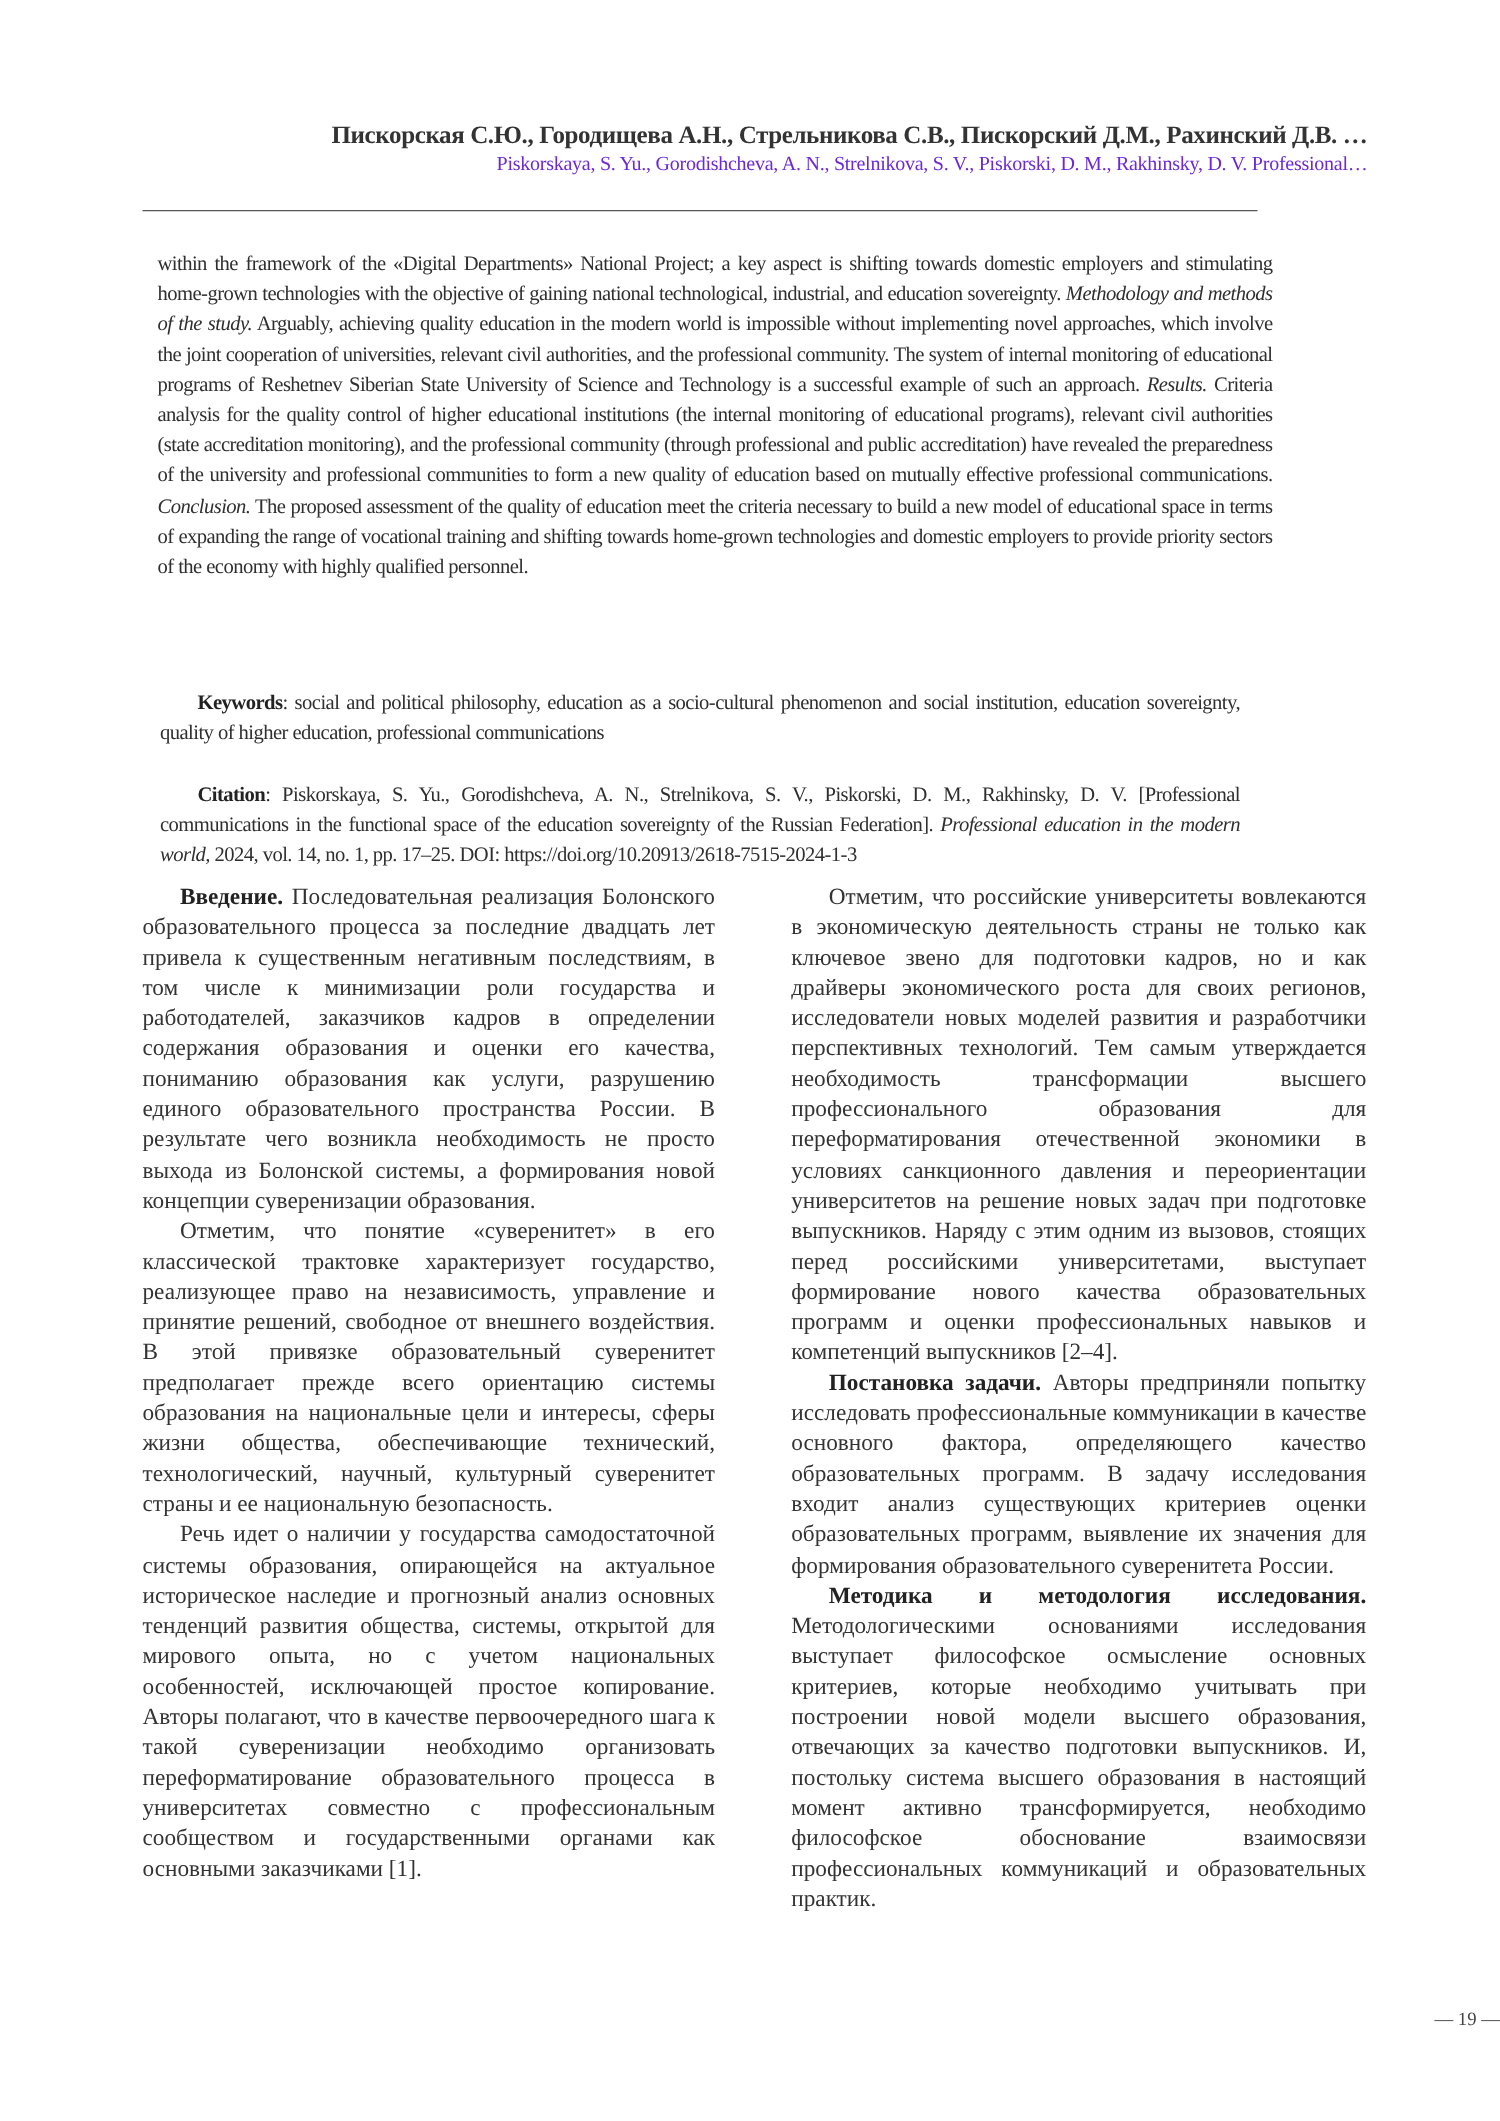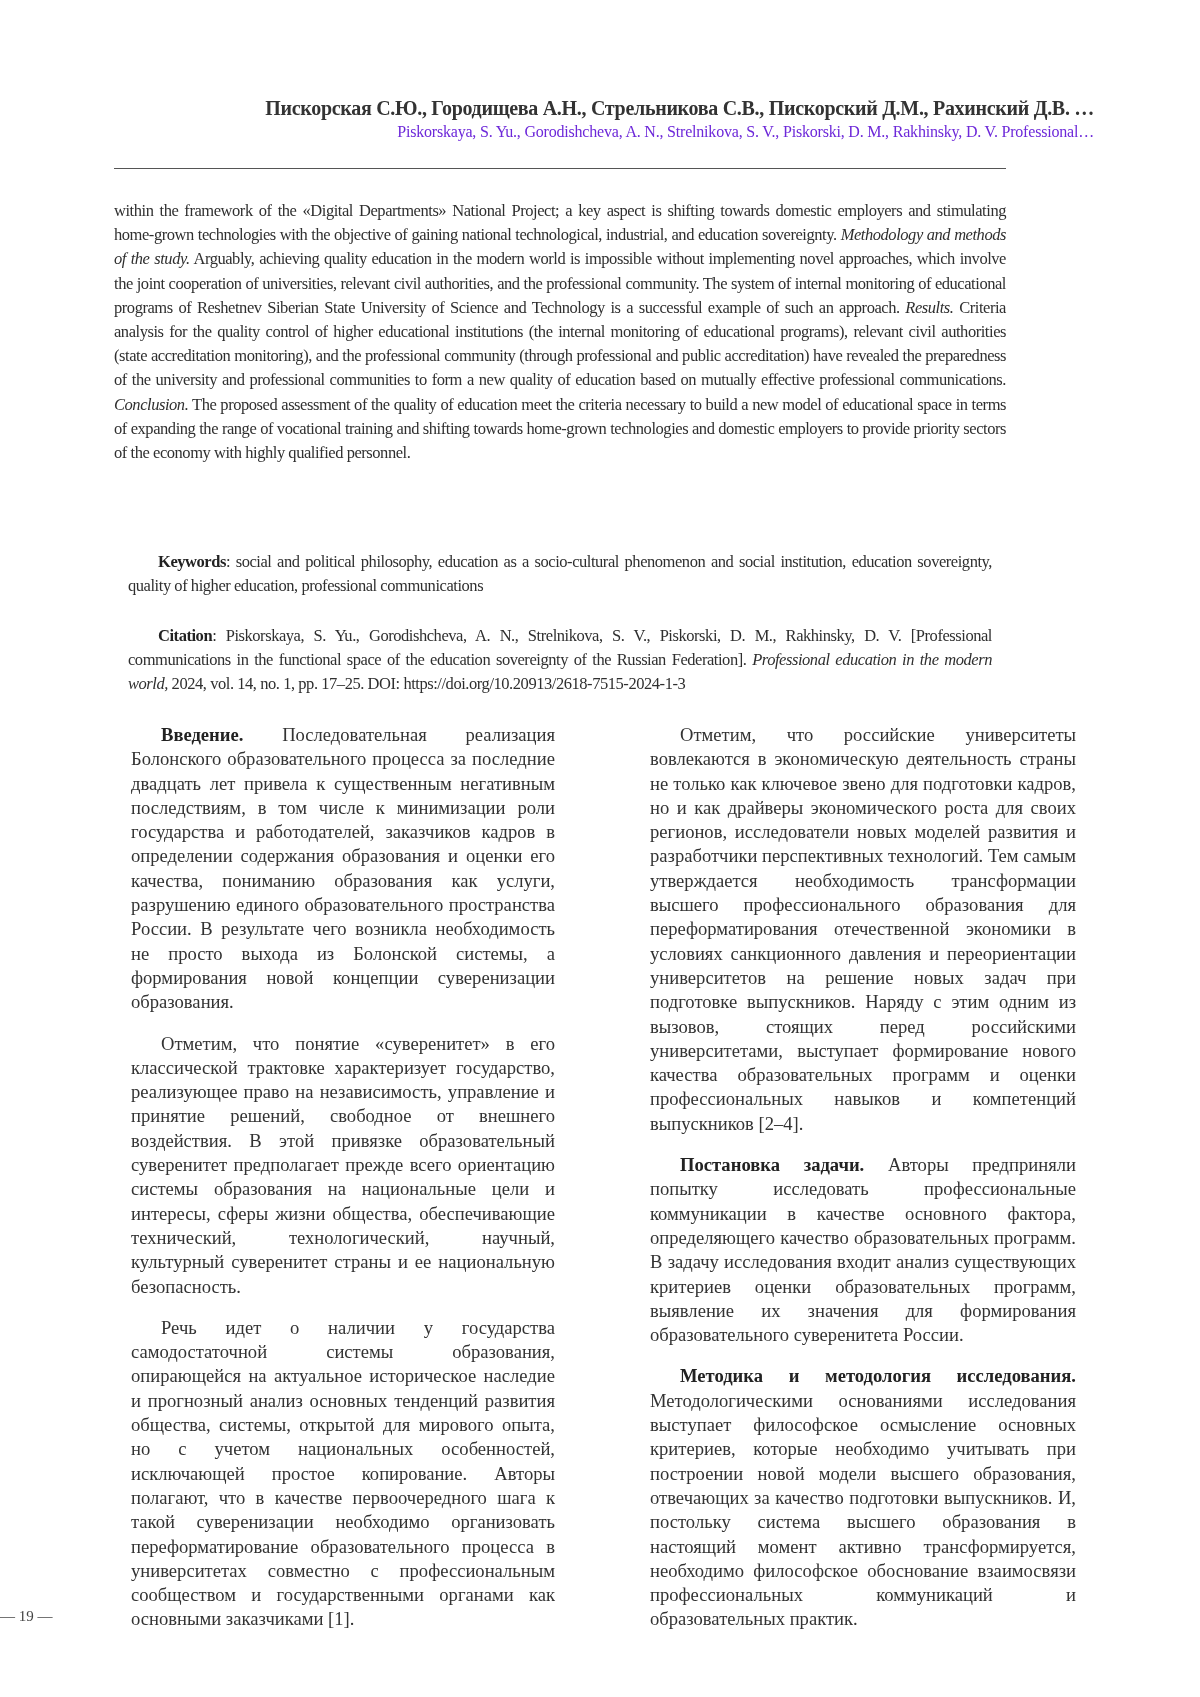--- a/index.html
+++ b/index.html
@@ -1,32 +1,32 @@
 <!DOCTYPE html>
 <html><head>
 <meta charset="utf-8">
 <style>
   html, body { margin: 0; padding: 0; background: #ffffff; }
   body { width: 1200px; height: 1697px; position: relative; overflow: hidden; color: #2a2a2a; font-family: "Liberation Serif", serif; }
   .header { position: absolute; left: 106px; right: 106px; top: 96px; text-align: right; }
   .header .ru { font-weight: bold; font-size: 20px; line-height: 24px; letter-spacing: -0.3px; color: #333; }
   .header .en { font-size: 16px; line-height: 24px; color: #6d28d9; letter-spacing: -0.2px; }
   .rule { position: absolute; left: 114px; width: 892px; top: 168px; height: 0; border-top: 1.5px solid #555; }
-  .abstract { position: absolute; left: 114px; width: 892px; top: 199px; font-size: 16.5px; line-height: 24.2px; text-align: justify; letter-spacing: -0.45px; color: #2f2f2f; }
+  .abstract { position: absolute; left: 126px; width: 892px; top: 199px; font-size: 16.5px; line-height: 24.2px; text-align: justify; letter-spacing: -0.45px; color: #2f2f2f; }
   .abstract p { margin: 0; }
   .keywords { position: absolute; left: 114px; width: 892px; top: 536px; font-size: 16.5px; line-height: 24.2px; text-align: justify; letter-spacing: -0.45px; color: #2f2f2f; }
   .citation { position: absolute; left: 114px; width: 892px; top: 610px; font-size: 16.5px; line-height: 24.2px; text-align: justify; letter-spacing: -0.45px; color: #2f2f2f; }
   .keywords p, .citation p { margin: 14px; text-indent: 30px; }
   .col { position: absolute; top: 706px; width: 458px; font-size: 18.6px; line-height: 24.3px; text-align: justify; hyphens: manual; color: #333; }
   .col.left { left: 114px; }
   .col.right { left: 633px; width: 460px; }
-  .col p { margin: 17px; text-indent: 30px; }
+  .col p { margin: 0; text-indent: 30px; }
   b { font-weight: bold; color: #222; }
   i { font-style: italic; }
-  .pagenum { position: absolute; top: 1608px; left: 0; width: 1200px; text-align: left; font-size: 15px; color: #444; }
+  .pagenum { position: absolute; top: 1608px; left: 0; width: 1200px; text-align: right; font-size: 15px; color: #444; }
 </style>
 </head>
 <body>
 
 <div class="header">
   <div class="ru">Пискорская С.Ю., Городищева А.Н., Стрельникова С.В., Пискорский Д.М., Рахинский Д.В. …</div>
   <div class="en">Piskorskaya, S. Yu., Gorodishcheva, A. N., Strelnikova, S. V., Piskorski, D. M., Rakhinsky, D. V. Professional…</div>
 </div>
 <div class="rule"></div>
 

